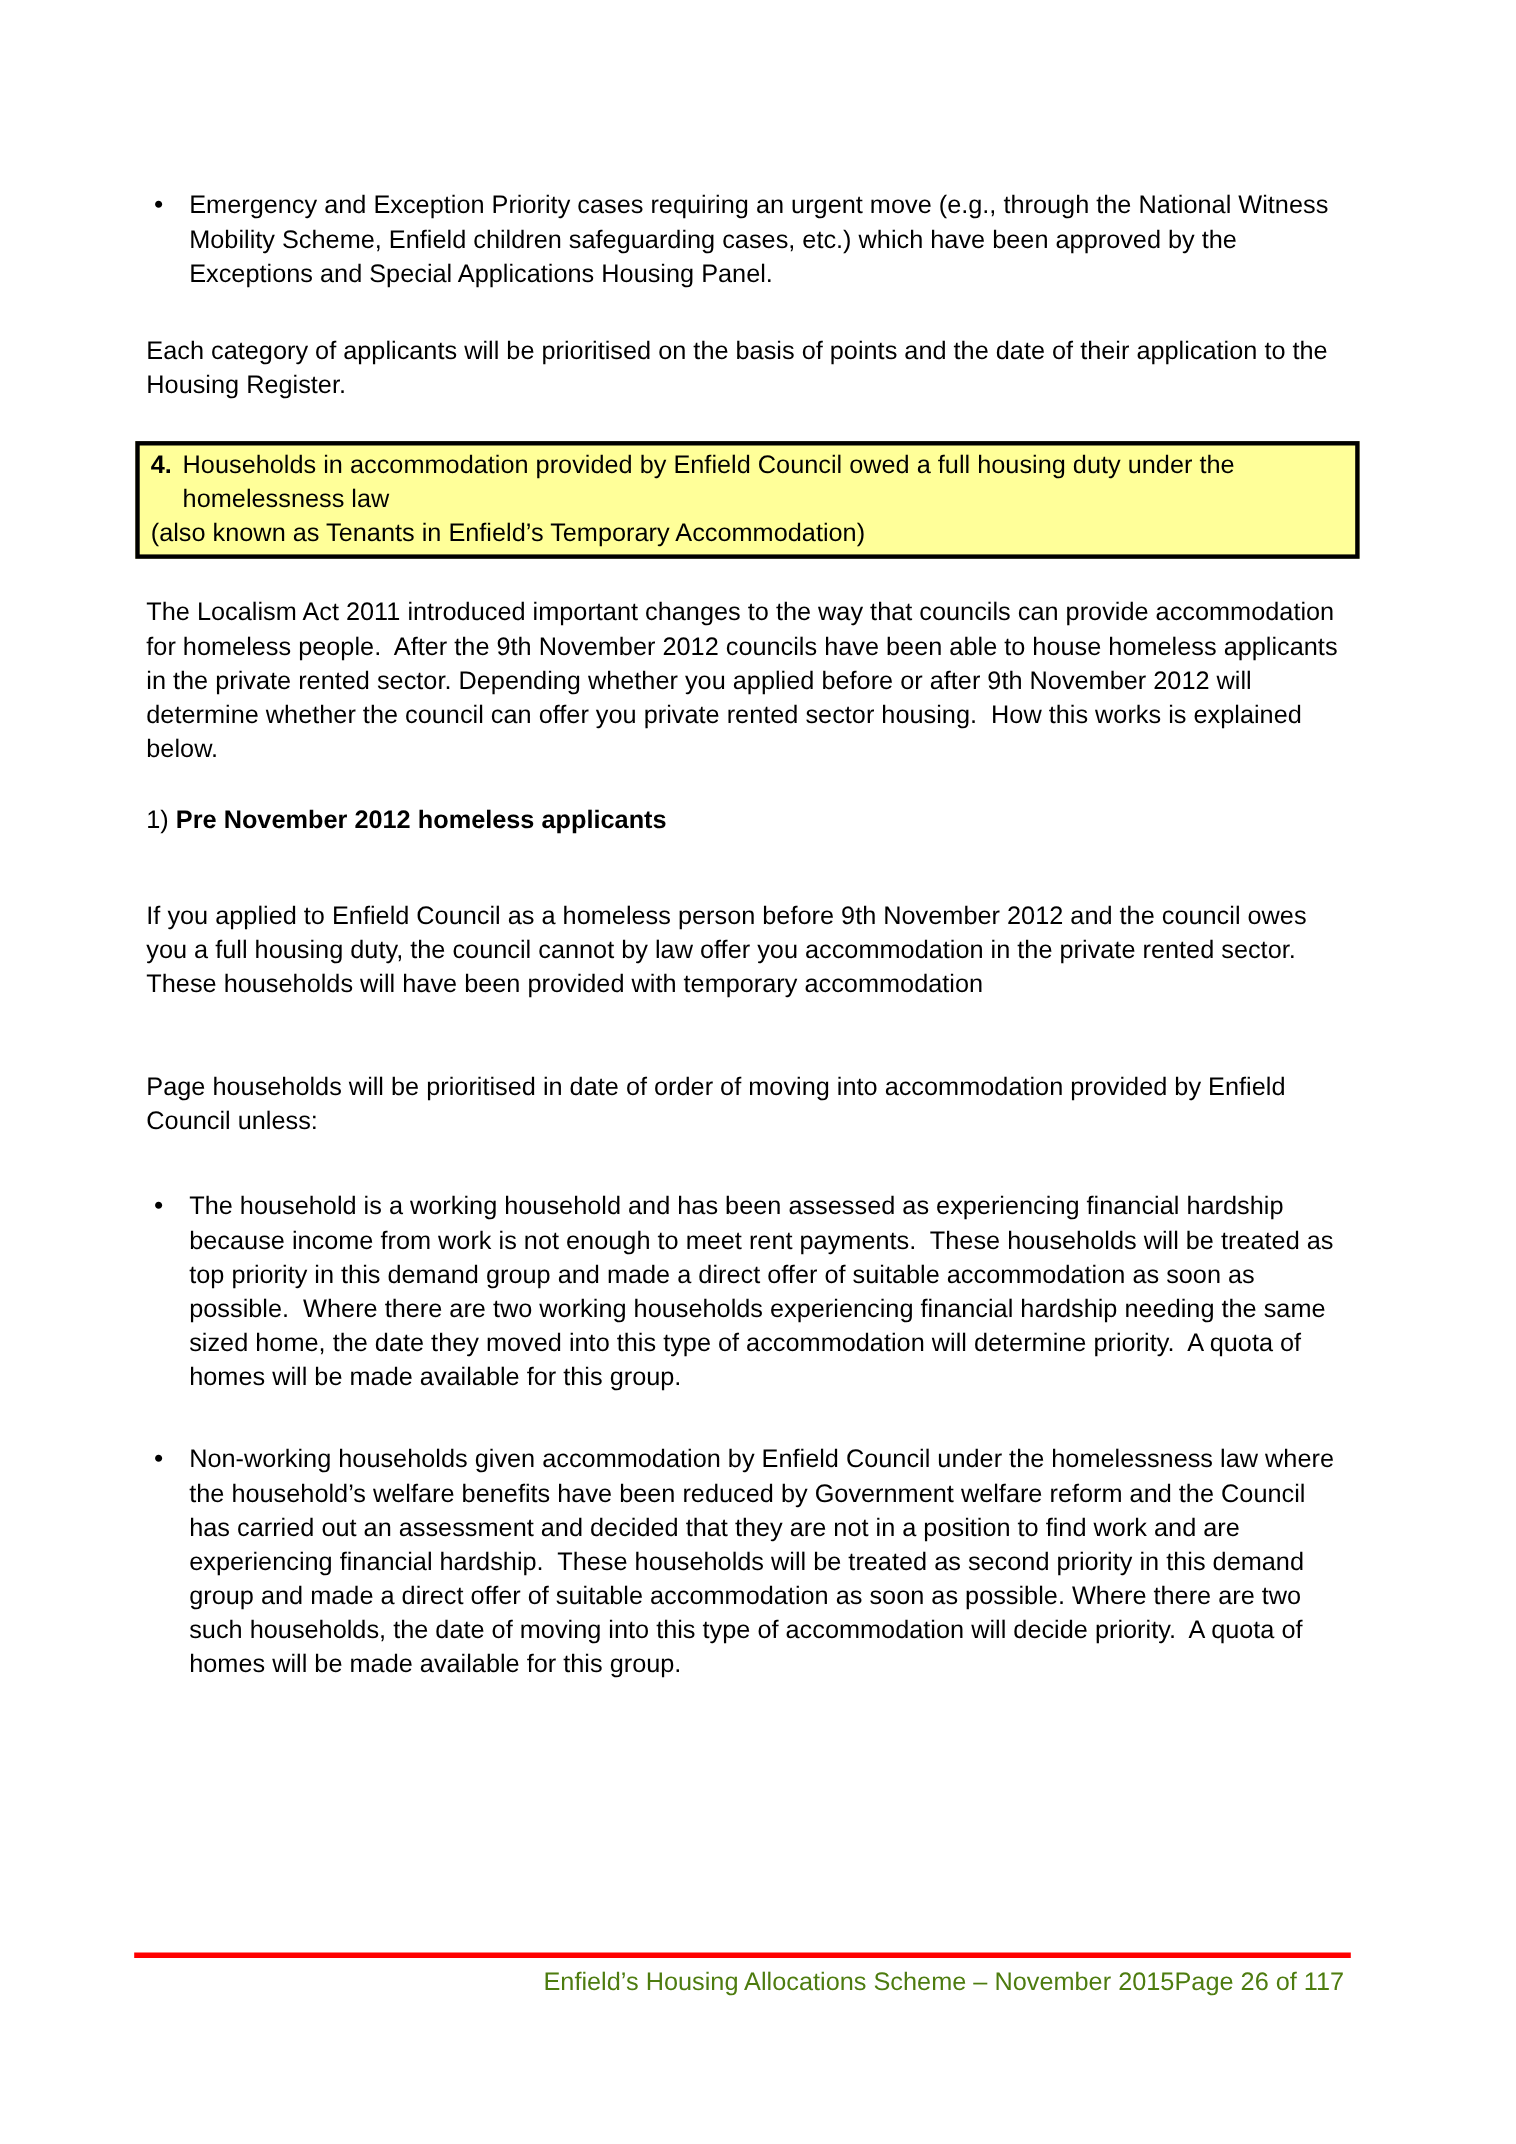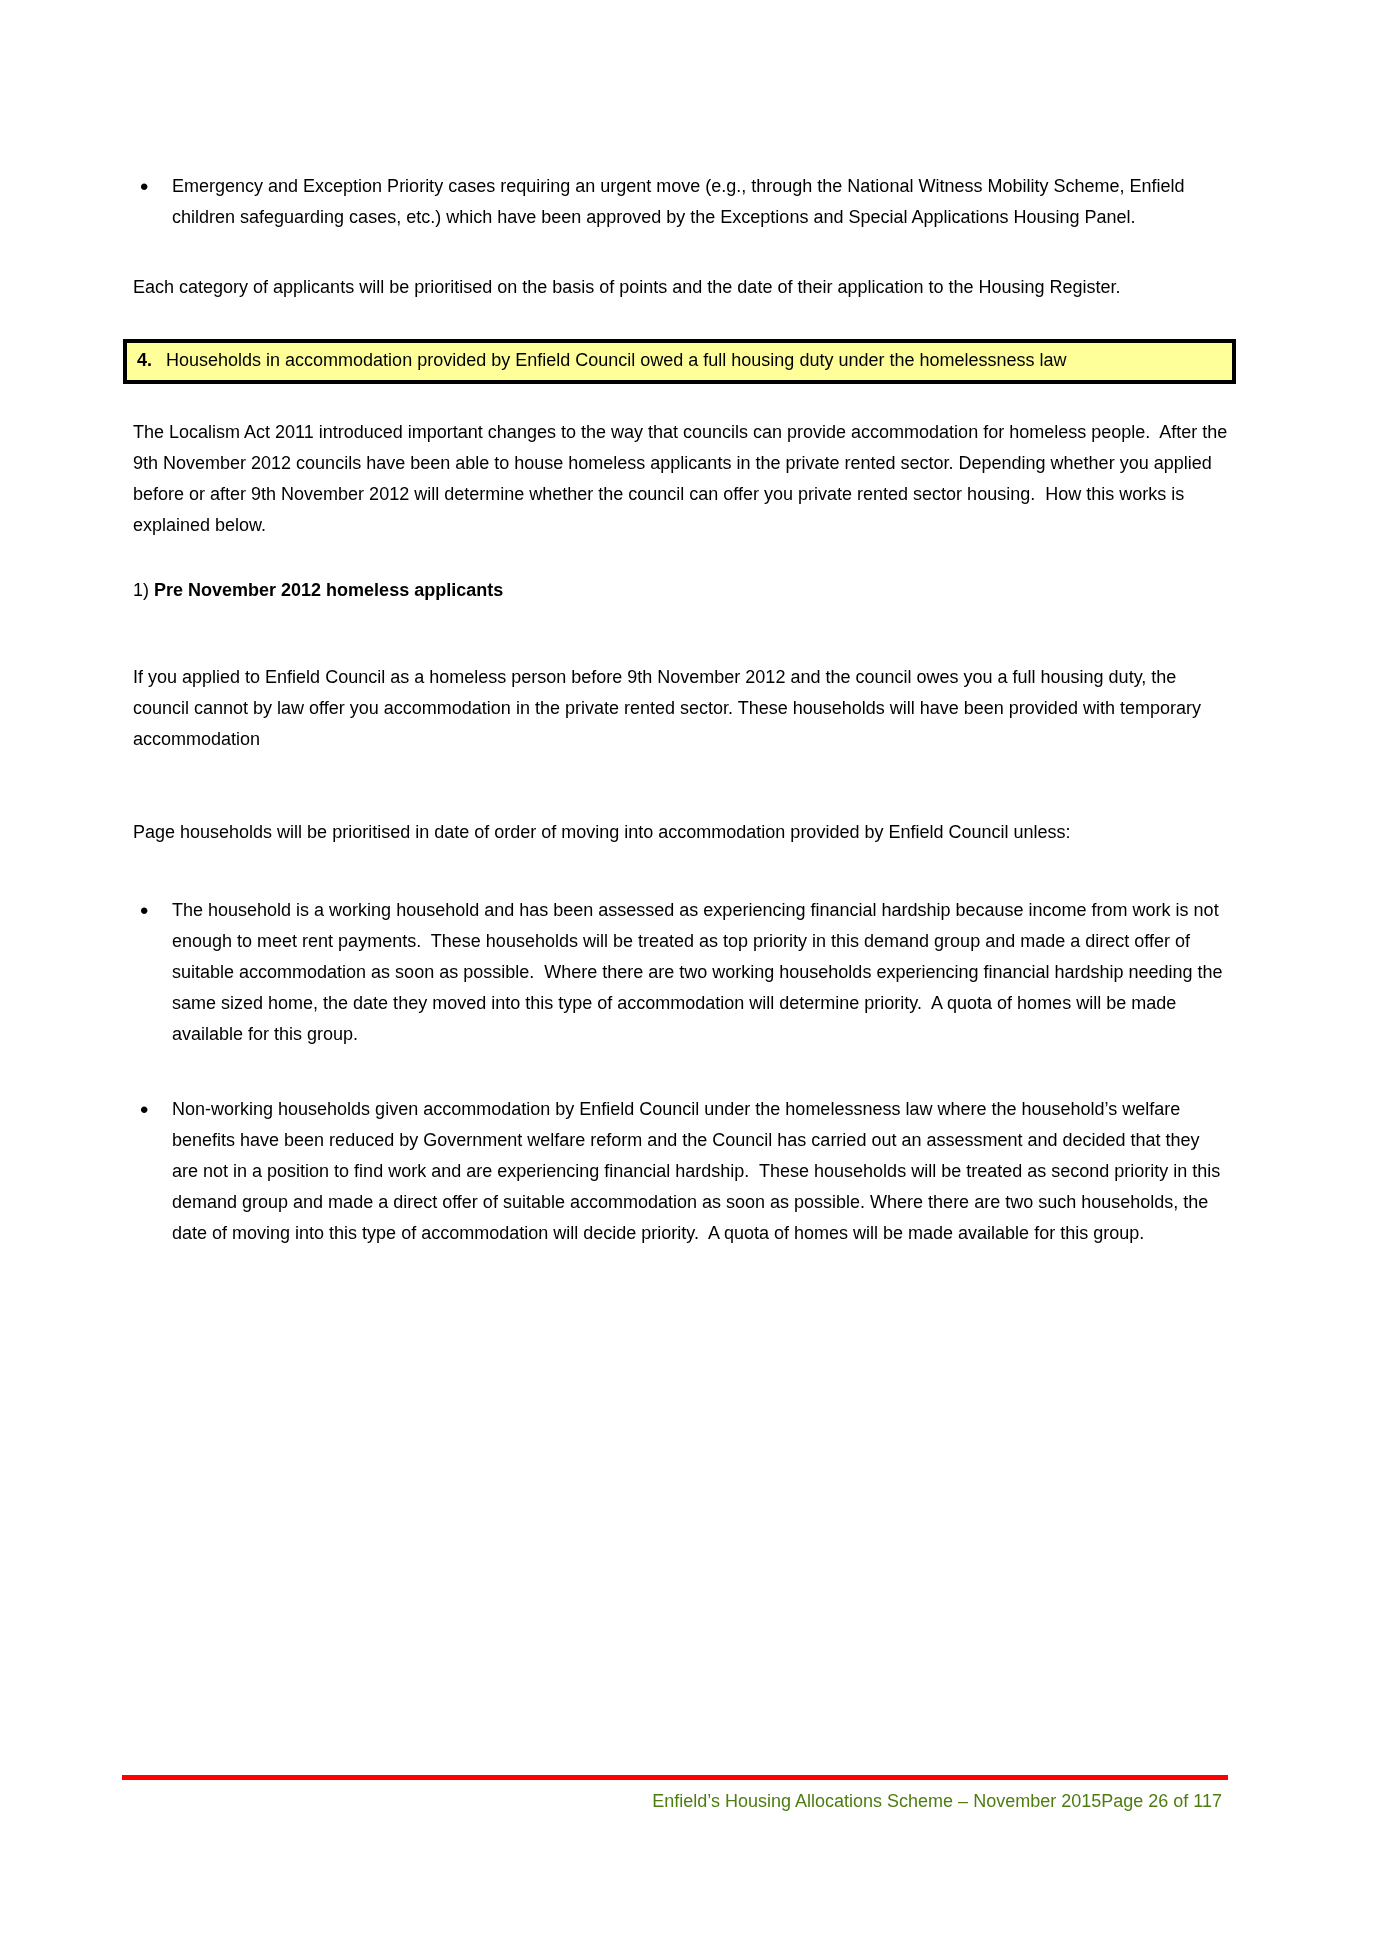--- a/index.html
+++ b/index.html
@@ -15,21 +15,21 @@
     position: relative;
     overflow: hidden;
   }
   .page {
     position: absolute;
     left: 133px;
     top: 0;
     width: 1095px;
   }
   .txt {
-    font-size: 18px;
+    font-size: 23px;
     line-height: 31px;
     white-space: pre-wrap;
   }
   
   .bullet-list {
     list-style: none;
     margin: 0;
     padding: 0;
   }
   .bullet-list.intro {
@@ -124,20 +124,21 @@
     </li>
   </ul>
 
   <p class="txt para-each-category">Each category of applicants will be prioritised on the basis of points and the date of their application to the Housing Register.</p>
 
   <div class="ybox">
     <div class="ybox-title">
       <span class="ybox-num txt">4.</span>
       <span class="ybox-bold txt">Households in accommodation provided by Enfield Council owed a full housing duty under the homelessness law</span>
     </div>
+    <div class="txt">(also known as Tenants in Enfield’s Temporary Accommodation)</div>
   </div>
 
   <p class="txt para-localism">The Localism Act 2011 introduced important changes to the way that councils can provide accommodation for homeless people.  After the 9th November 2012 councils have been able to house homeless applicants in the private rented sector. Depending whether you applied before or after 9th November 2012 will determine whether the council can offer you private rented sector housing.  How this works is explained below.</p>
 
   <p class="txt subheading"><span>1) </span><span class="bold">Pre November 2012 homeless applicants</span></p>
 
   <p class="txt para-pre-nov">If you applied to Enfield Council as a homeless person before 9th November 2012 and the council owes you a full housing duty, the council cannot by law offer you accommodation in the private rented sector. These households will have been provided with temporary accommodation</p>
 
   <p class="txt para-prioritised">Page households will be prioritised in date of order of moving into accommodation provided by Enfield Council unless:</p>
 

